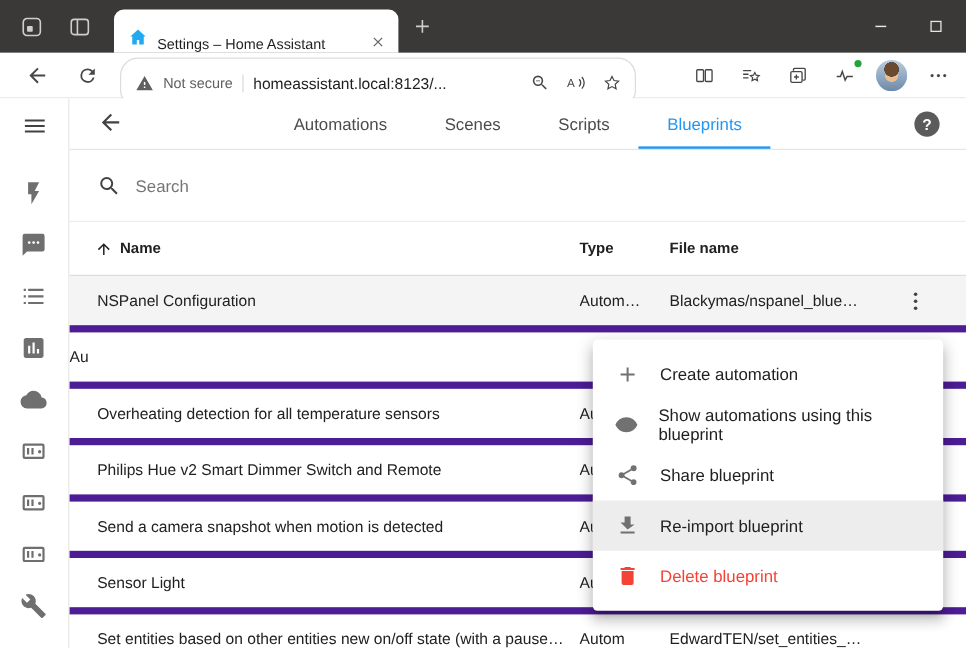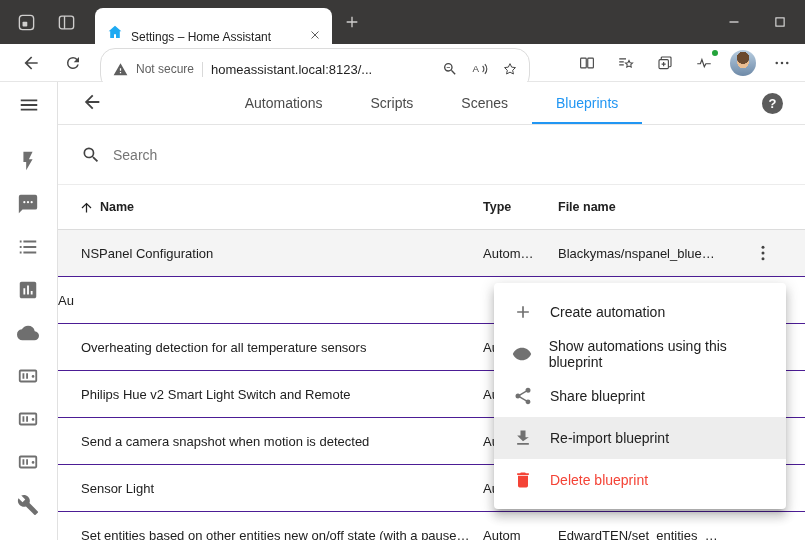--- a/index.html
+++ b/index.html
@@ -56,21 +56,21 @@
   .search-input{border:0;outline:0;flex:1;font-size:14px;color:#212121;background:transparent}
   .search-input::placeholder{color:#757575}
 
   .thead{height:45px;display:flex;align-items:center;border-bottom:1px solid #dcdcdc;font-size:12.5px;font-weight:700;color:#212121}
   .hname{flex:0 0 425px;display:flex;align-items:center;gap:6px;padding-left:21px}
   .htype{flex:0 0 75px}
   .hfile{flex:1;min-width:0}
   .hactions{flex:0 0 84px}
   .sort-icon{color:#212121;display:flex}
 
-  .trow{height:47px;display:flex;align-items:center;border-bottom:1px solid #4c1d95;font-size:13px;color:#212121}
+  .trow{height:47px;display:flex;align-items:center;border-bottom:6px solid #4c1d95;font-size:13px;color:#212121}
   .trow.selected{background:#f4f4f4}
   .cell-name{flex:0 0 425px;padding:0 10px 0 23px;white-space:nowrap;overflow:hidden;text-overflow:ellipsis}
   .cell-type{flex:0 0 75px;white-space:nowrap;overflow:hidden}
   .cell-file{flex:1;min-width:0;white-space:nowrap;overflow:hidden;text-overflow:ellipsis}
   .cell-actions{flex:0 0 84px;display:flex;justify-content:center}
   .row-dots{width:36px;height:36px;display:flex;align-items:center;justify-content:center;color:#424242}
 
   
   .context-menu{position:absolute;left:494px;top:283px;width:292px;background:#fff;border-radius:4px;padding:8px 0;z-index:20;
     box-shadow:0 5px 5px -3px rgba(0,0,0,.2),0 8px 10px 1px rgba(0,0,0,.14),0 3px 14px 2px rgba(0,0,0,.12)}
@@ -271,22 +271,22 @@
   <div class="main">
 
     <div class="appbar">
       <button class="back">
         <svg width="22" height="22" viewBox="0 0 24 24">
             <path d="M20 11v2H8l5.5 5.5-1.4 1.4L4.2 12l7.9-7.9 1.4 1.4L8 11z" fill="currentColor"></path>
           </svg>
       </button>
       <nav class="tabs">
         <div class="tab-item">Automations</div>
+        <div class="tab-item">Scenes</div>
         <div class="tab-item">Scripts</div>
-        <div class="tab-item">Scenes</div>
         <div class="tab-item active">Blueprints</div>
       </nav>
       <button class="help">?</button>
     </div>
 
     <div class="search-row">
       <span class="sicon">
         <svg width="20" height="20" viewBox="0 0 24 24">
             <path d="M15.5 14h-.79l-.28-.27A6.47 6.47 0 0 0 16 9.5 6.5 6.5 0 1 0 9.5 16c1.61 0 3.09-.59 4.23-1.57l.27.28v.79l5 4.99L20.49 19zm-6 0A4.5 4.5 0 1 1 14 9.5 4.5 4.5 0 0 1 9.5 14z" fill="currentColor"></path>
           </svg>
@@ -330,21 +330,21 @@
     </div>
 
     <div class="trow">
       <div class="cell-name">Overheating detection for all temperature sensors</div>
       <div class="cell-type">Au</div>
       <div class="cell-file"></div>
       <div class="cell-actions"></div>
     </div>
 
     <div class="trow">
-      <div class="cell-name">Philips Hue v2 Smart Light Switch and Remote</div>
+      <div class="cell-name">Philips Hue v2 Smart Dimmer Switch and Remote</div>
       <div class="cell-type">Au</div>
       <div class="cell-file"></div>
       <div class="cell-actions"></div>
     </div>
 
     <div class="trow">
       <div class="cell-name">Send a camera snapshot when motion is detected</div>
       <div class="cell-type">Au</div>
       <div class="cell-file"></div>
       <div class="cell-actions"></div>

